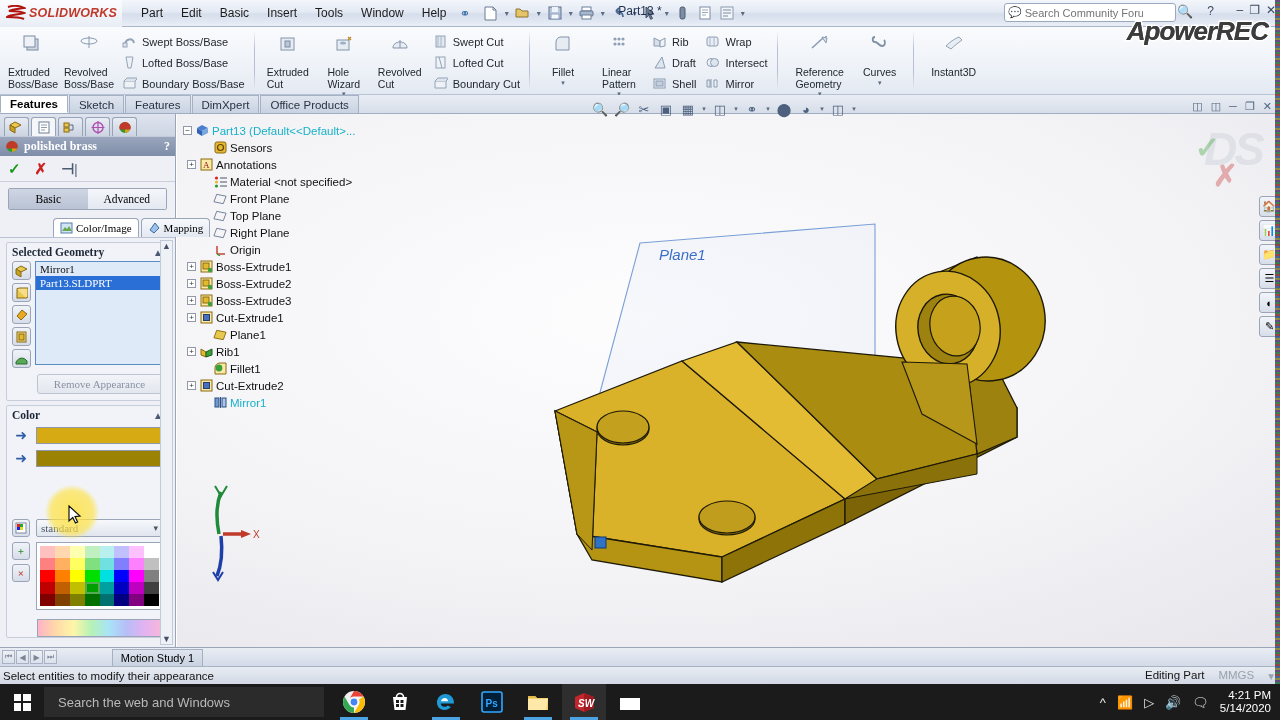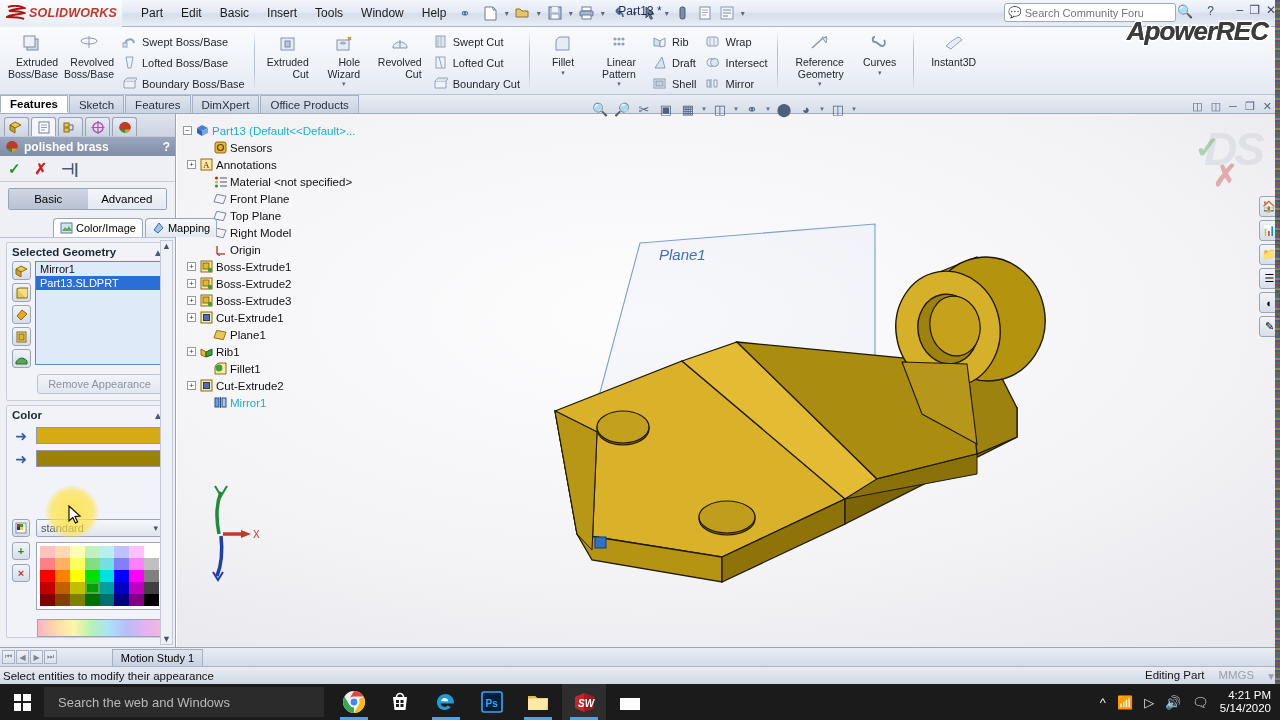--- a/index.html
+++ b/index.html
@@ -59,21 +59,21 @@
     border-bottom: 1px solid #b8c2d4;
     display: flex; align-items: stretch; padding-left: 2px;
   }
   .rgroup { display:flex; align-items: flex-start; padding: 2px 3px; height: 68px; }
   .rsep { width:1px; background: linear-gradient(180deg,rgba(180,190,208,0),#b6c0d2 30%,#b6c0d2 70%,rgba(180,190,208,0)); margin: 4px 2px; }
   .bigbtn {
     width: 56px; display:flex; flex-direction: column; align-items:center;
     padding-top: 3px; cursor: default;
   }
   .bigbtn .ic { width: 24px; height: 24px; display:flex; align-items:center; justify-content:center; }
-  .bigbtn .lb { font-size: 10.5px; line-height: 11.5px; text-align:right; color:#22282f; margin-top: 1px;}
+  .bigbtn .lb { font-size: 10.5px; line-height: 11.5px; text-align:left; color:#22282f; margin-top: 11px;}
   .bigbtn .car { font-size: 7px; color:#5a6a80; }
   .smallcol { display:flex; flex-direction: column; justify-content: flex-start; padding-top:2px;}
   .smallbtn { display:flex; align-items:center; gap:4px; height: 21px; padding: 0 4px; cursor:default; }
   .smallbtn .ic { width: 17px; height:17px; display:flex; align-items:center; justify-content:center;}
   .smallbtn .lb { font-size: 11px; color:#22282f; white-space: nowrap;}
 
   
   .tabstrip {
     position:absolute; left:0; top:95px; width: 1280px; height: 19px;
     background: linear-gradient(180deg,#e9edf4,#d7dee9);
@@ -93,21 +93,21 @@
     position:absolute; left: 590px; top: 98px; height: 22px;
     display:flex; align-items:center; gap: 2px; z-index: 6;
   }
   .vbtn { width: 20px; height:20px; display:flex; align-items:center; justify-content:center; font-size:13px; color:#4d617f;}
   .vcar { font-size:7px; color:#5a6a80; width:8px; text-align:center;}
 
   
   .leftpanel {
     position:absolute; left:0; top:114px; width: 176px; height: 533px;
     background: #eef0f6; border-right: 1px solid #9aa5b8;
-    display:flex; flex-direction: column;
+    display:flex; flex-direction: column; font-family: Liberation Serif, serif;
   }
   .pmtabs { display:flex; height: 22px; align-items:flex-end; padding-left:4px; gap:2px;
             background: linear-gradient(180deg,#dfe4ee,#cdd5e3); }
   .pmtab { width:25px; height:19px; border:1px solid #97a3b7; border-bottom:none;
            border-radius: 3px 3px 0 0; background: linear-gradient(180deg,#e8ecf4,#ccd4e2);
            display:flex; align-items:center; justify-content:center; }
   .pmtab.active { background:#f4f6fa; }
   .pm-title {
     height: 20px; margin: 0; display:flex; align-items:center; gap:5px; padding: 0 5px;
     background: linear-gradient(180deg,#9aa6bd,#7e8da8);
@@ -726,21 +726,21 @@
       </span>
       <span class="tlbl">Top Plane</span>
     </div>
     <div class="trow indent2">
       <span class="tnoexp"></span>
       <span class="tico">
         <svg width="15" height="12" viewBox="0 0 15 12">
             <polygon points="4,1 14,3 11,11 1,9" fill="none" stroke="#6b7b92"></polygon>
           </svg>
       </span>
-      <span class="tlbl">Right Model</span>
+      <span class="tlbl">Right Plane</span>
     </div>
     <div class="trow indent2">
       <span class="tnoexp"></span>
       <span class="tico">
         <svg width="13" height="13" viewBox="0 0 13 13">
             <path d="M3 11V3" stroke="#c0392b" stroke-width="1.4"></path>
             <path d="M3 11h8" stroke="#c0392b" stroke-width="1.4"></path>
             <path d="M3 11l3 2" stroke="#2a9a2a" stroke-width="1.2"></path>
           </svg>
       </span>

